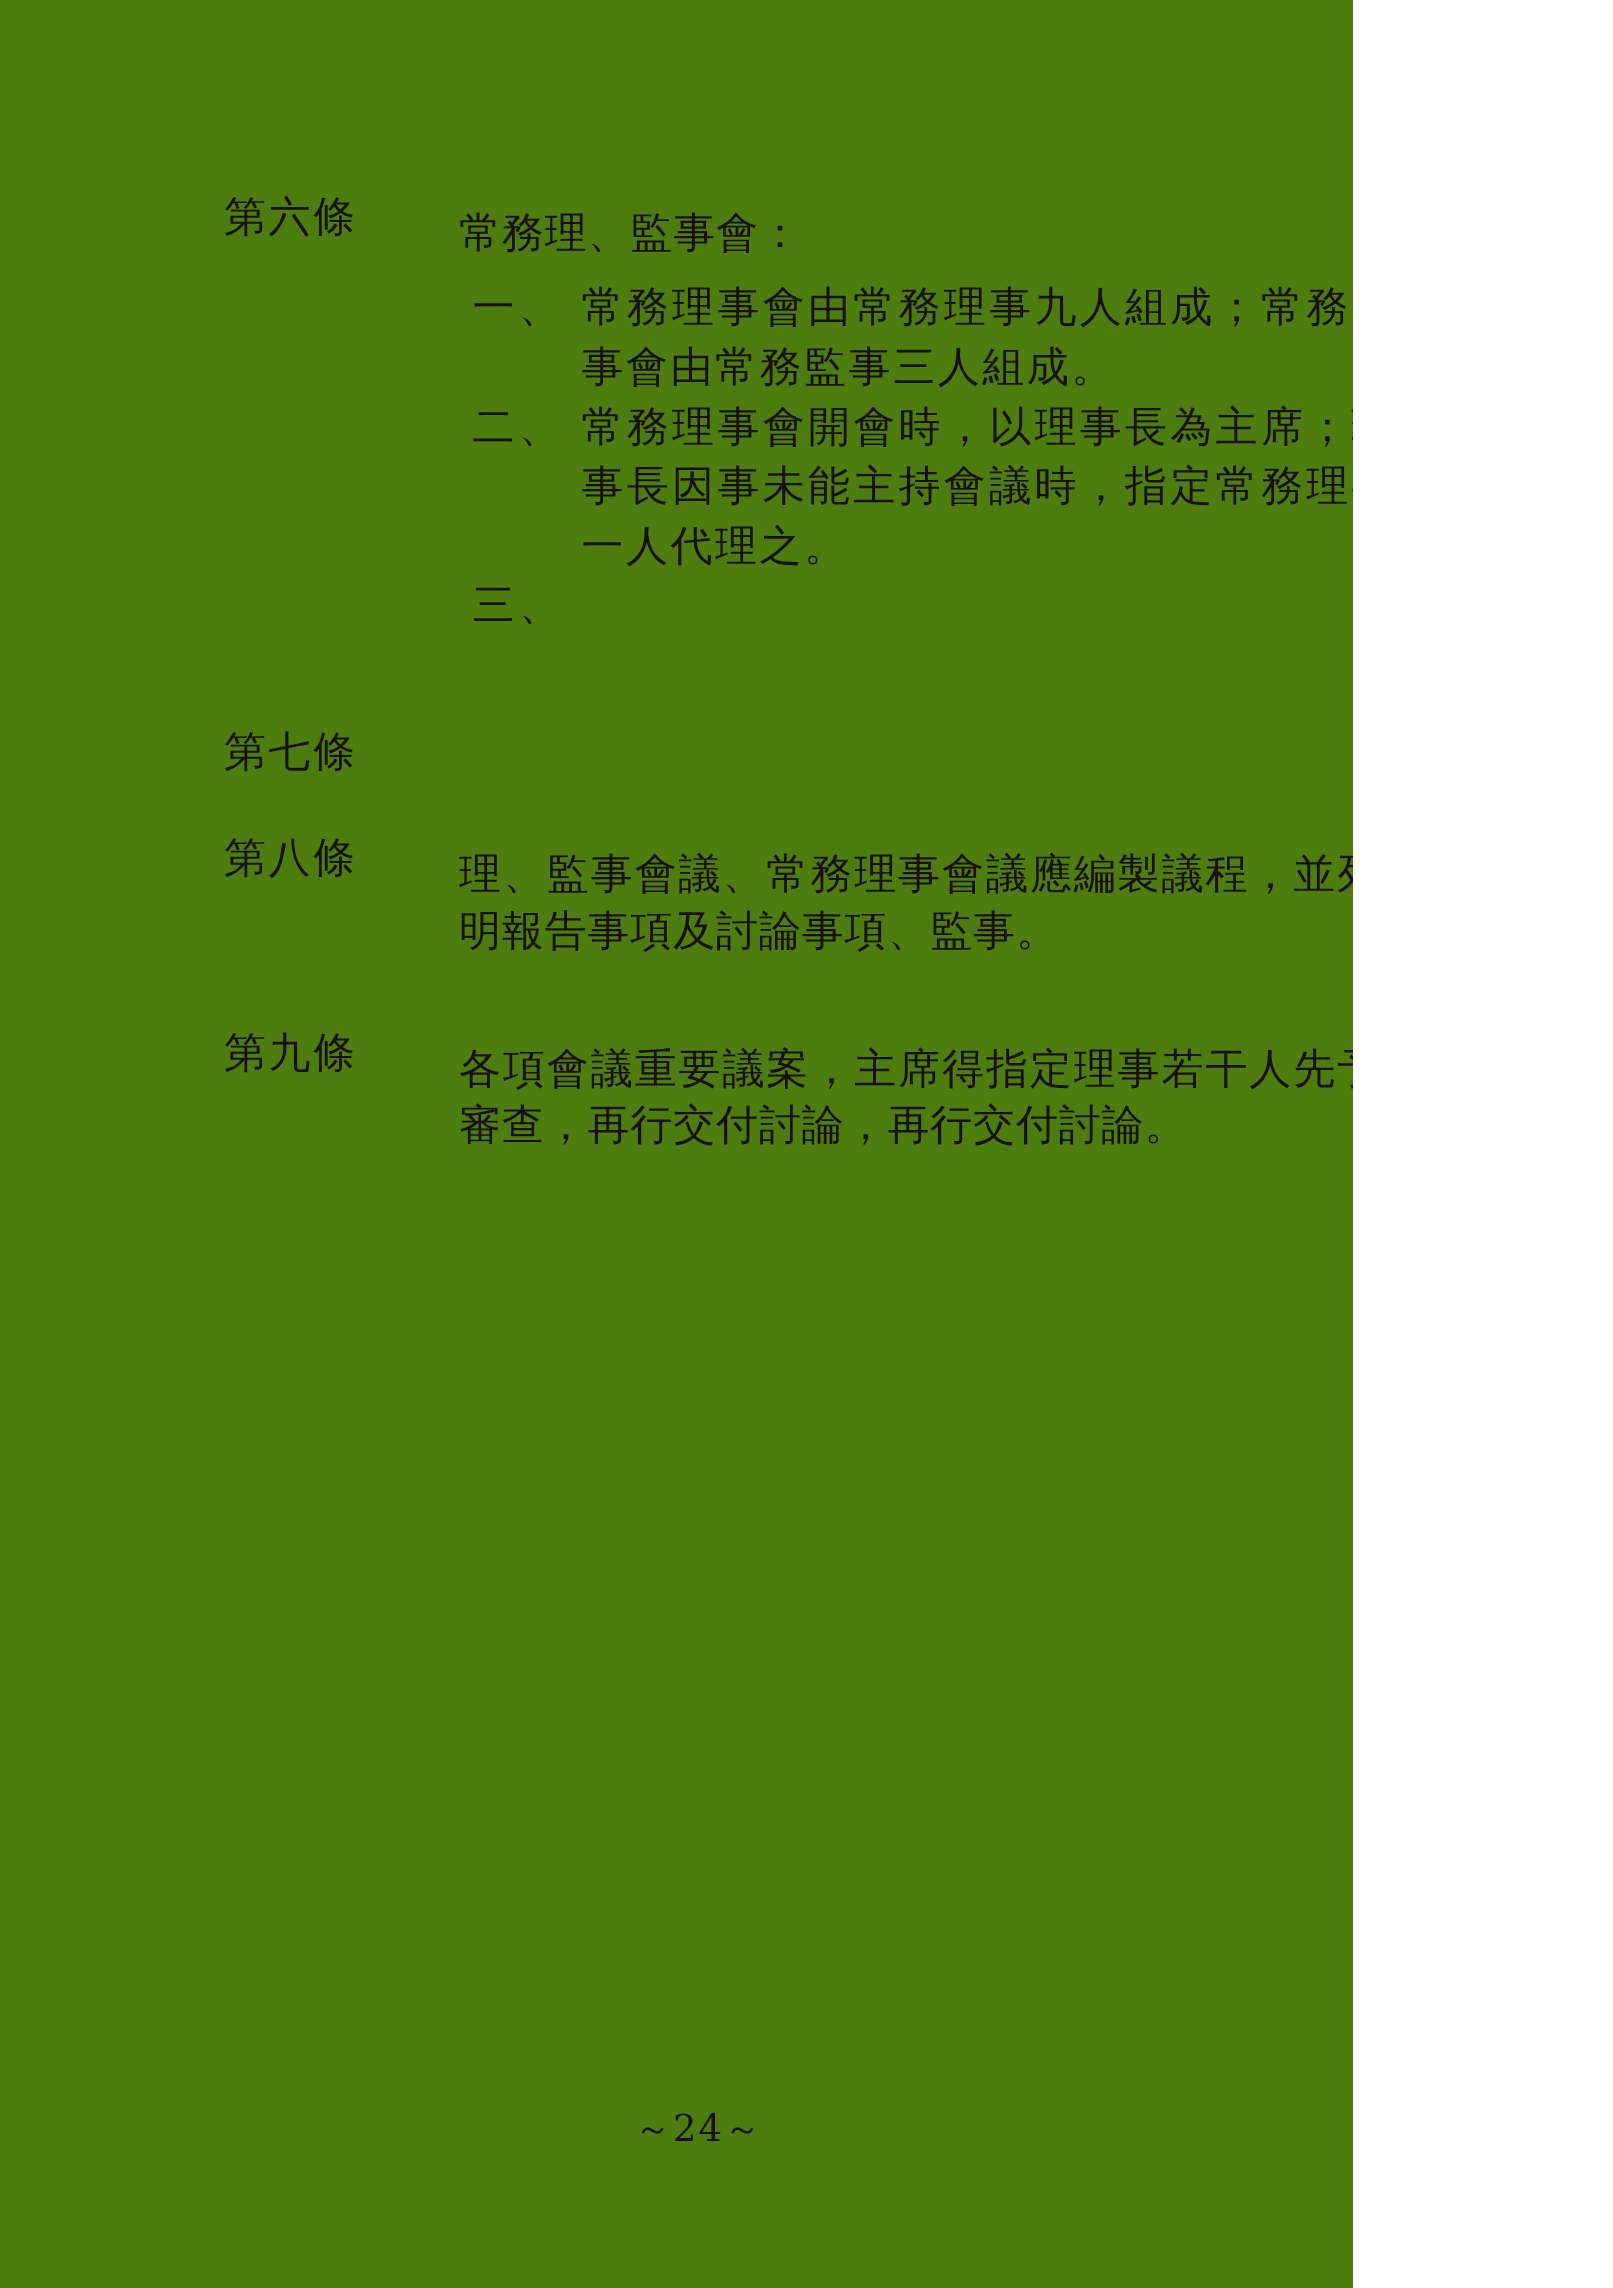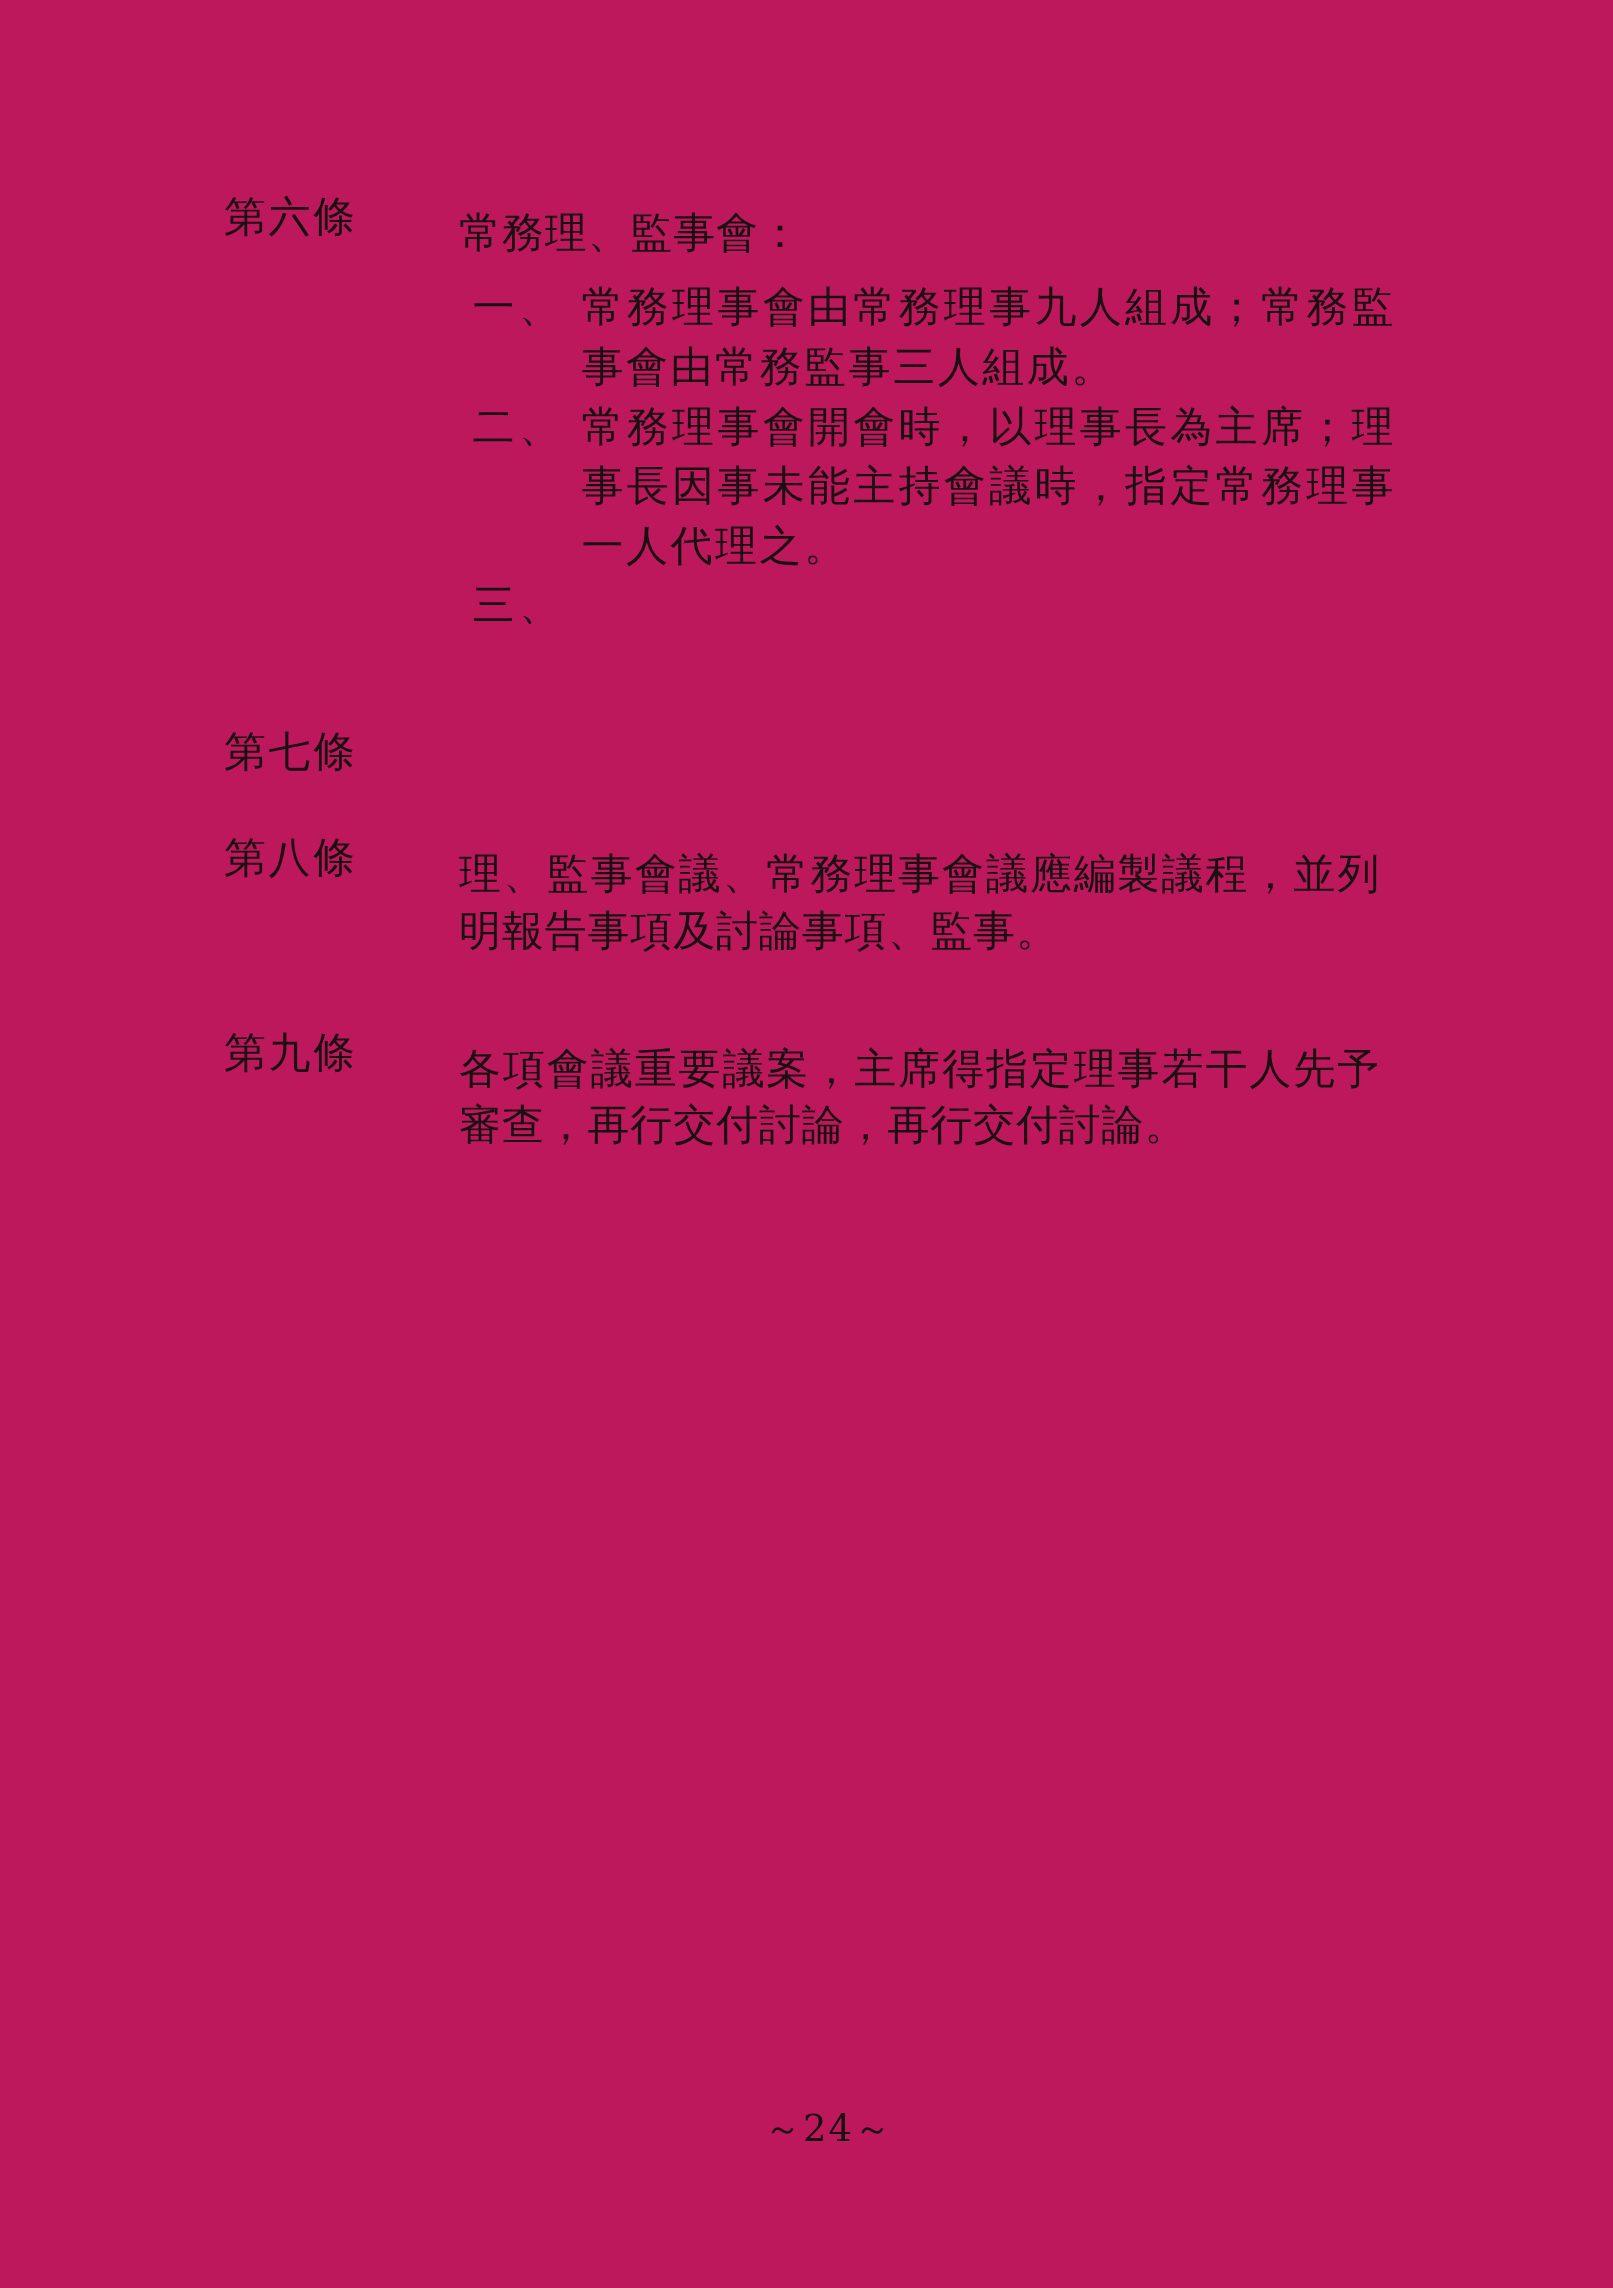--- a/index.html
+++ b/index.html
@@ -6,23 +6,23 @@
     margin: 0;
     padding: 0;
     background: #ffffff;
   }
   body {
     font-family: "DejaVu Serif", serif;
     color: #1a1014;
   }
   .page {
     position: relative;
-    width: 1613px;
+    width: 1353px;
     height: 2289px;
-    background: #be185d;
+    background: #4d7c0f;
     box-sizing: border-box;
     overflow: hidden;
   }
   .content {
     position: absolute;
     left: 224px;
     top: 189px;
     width: 1172px;
   }
 

